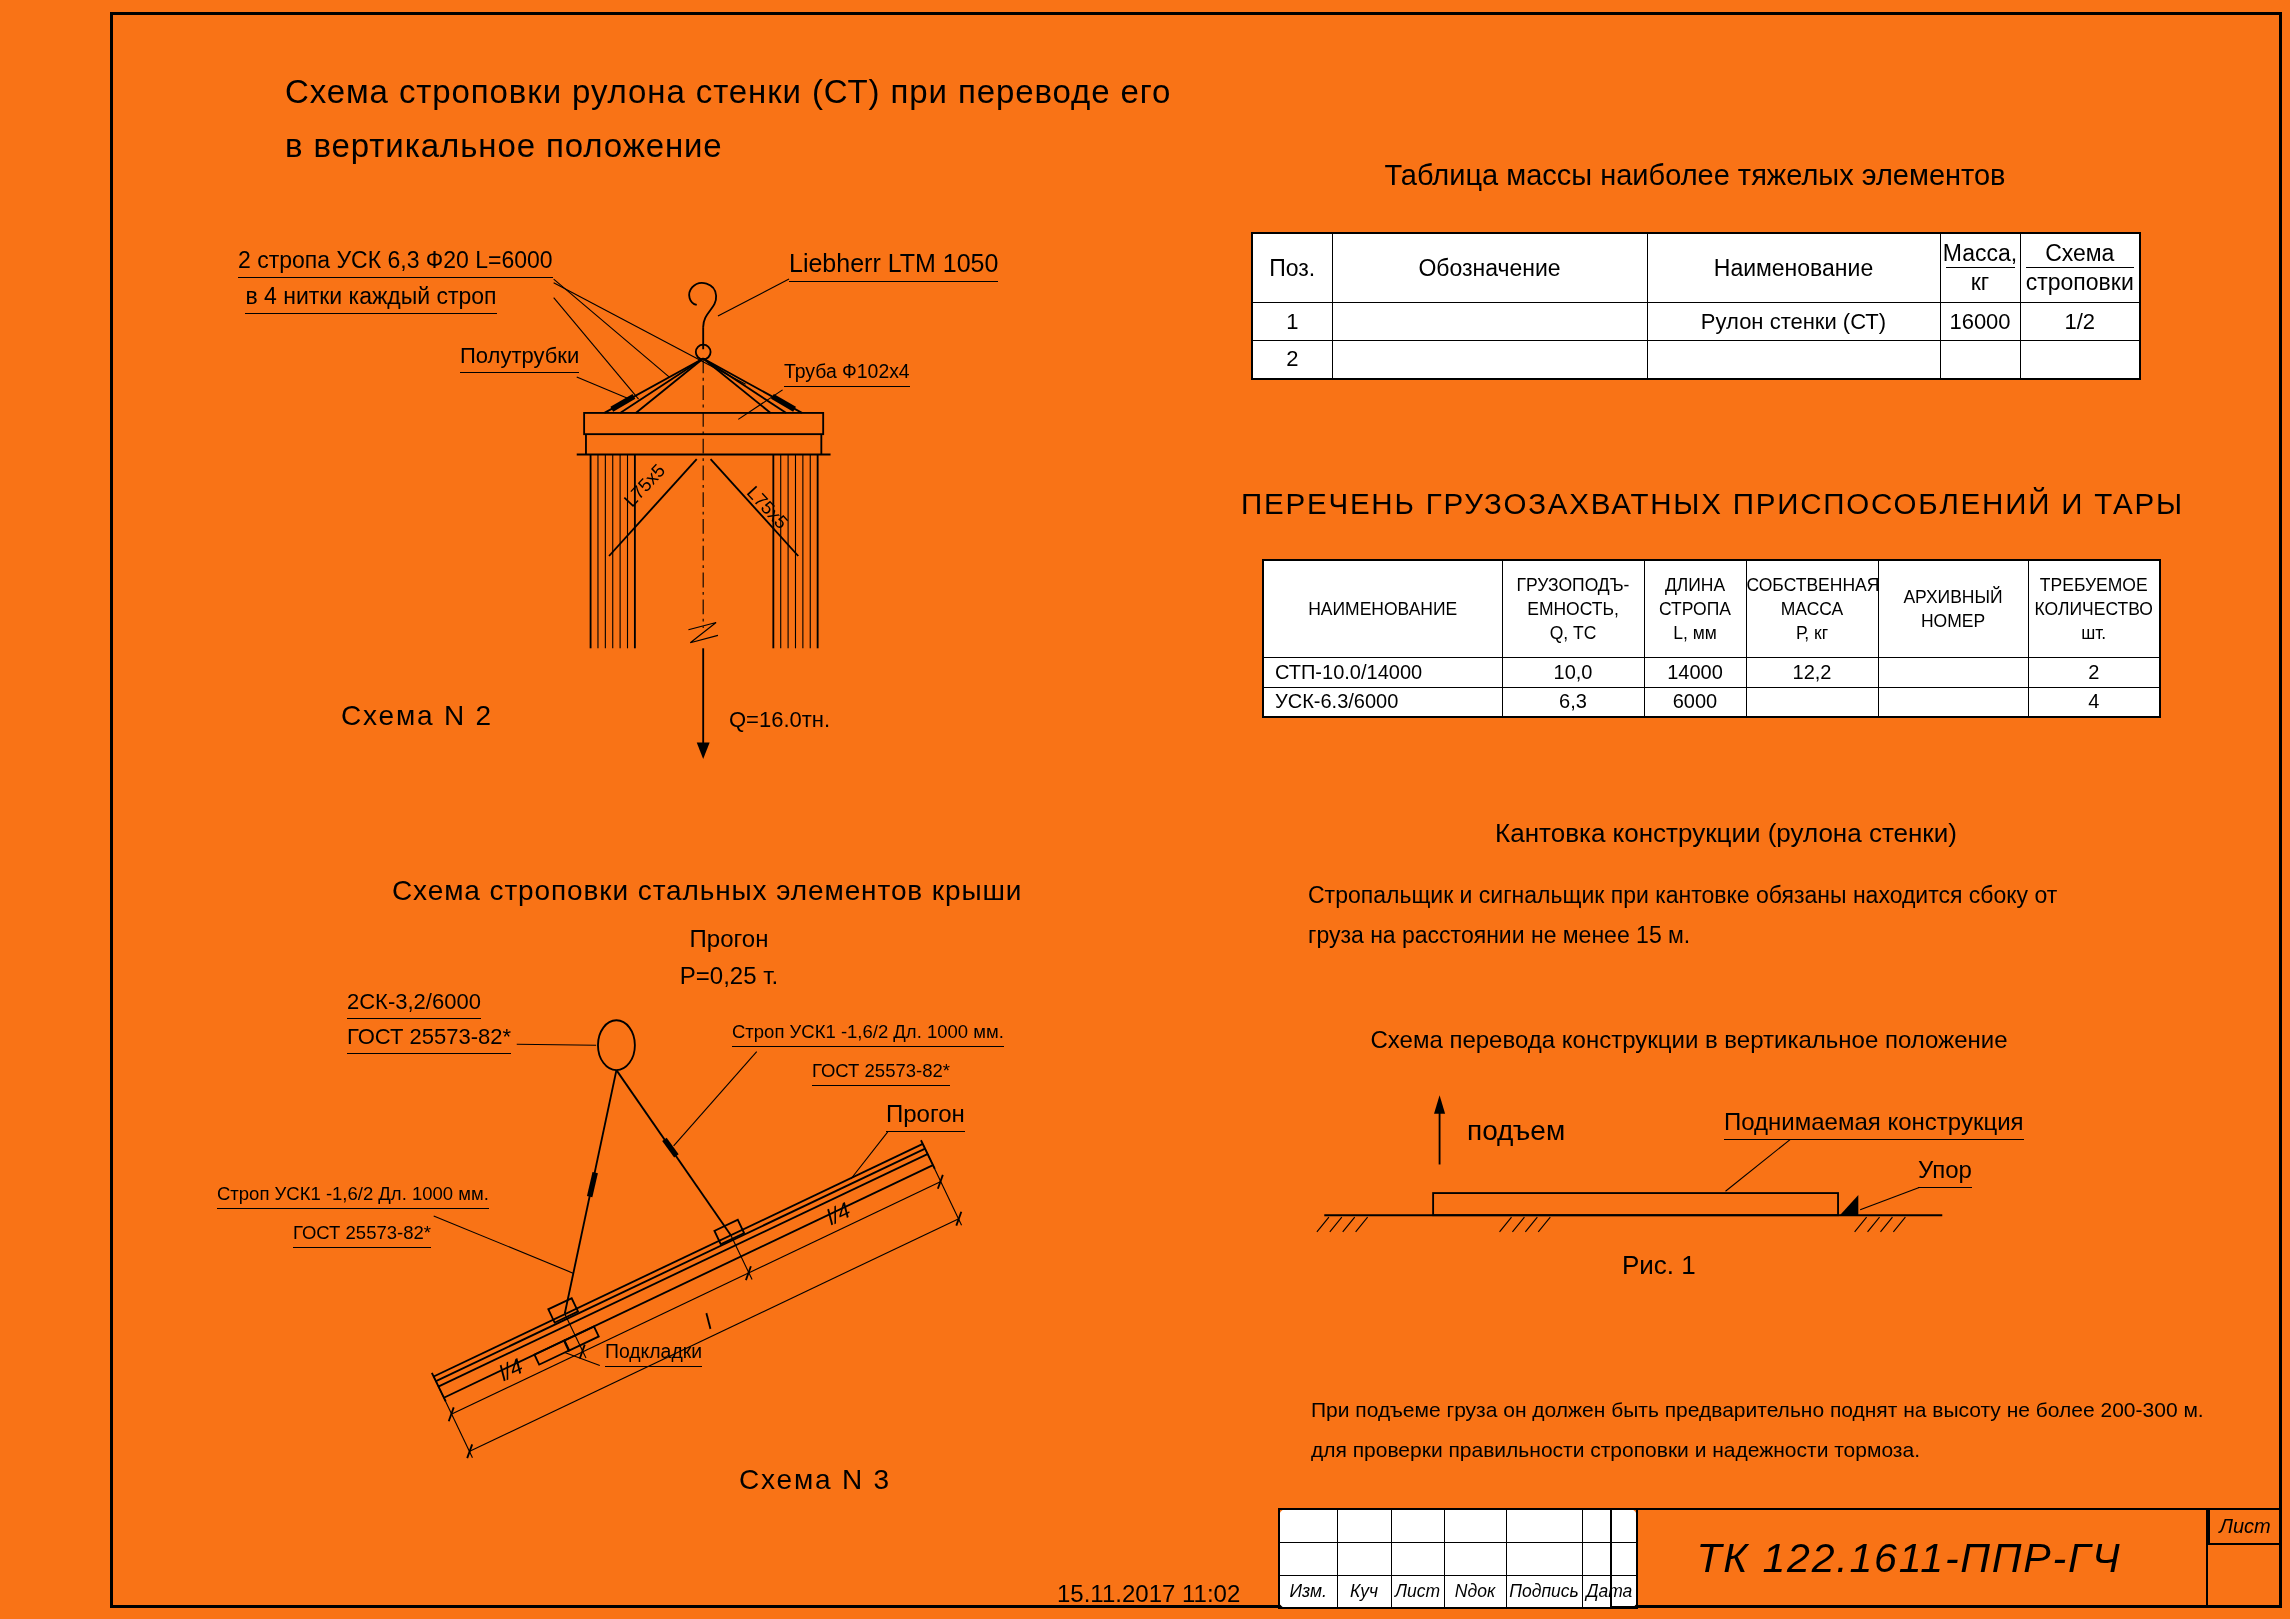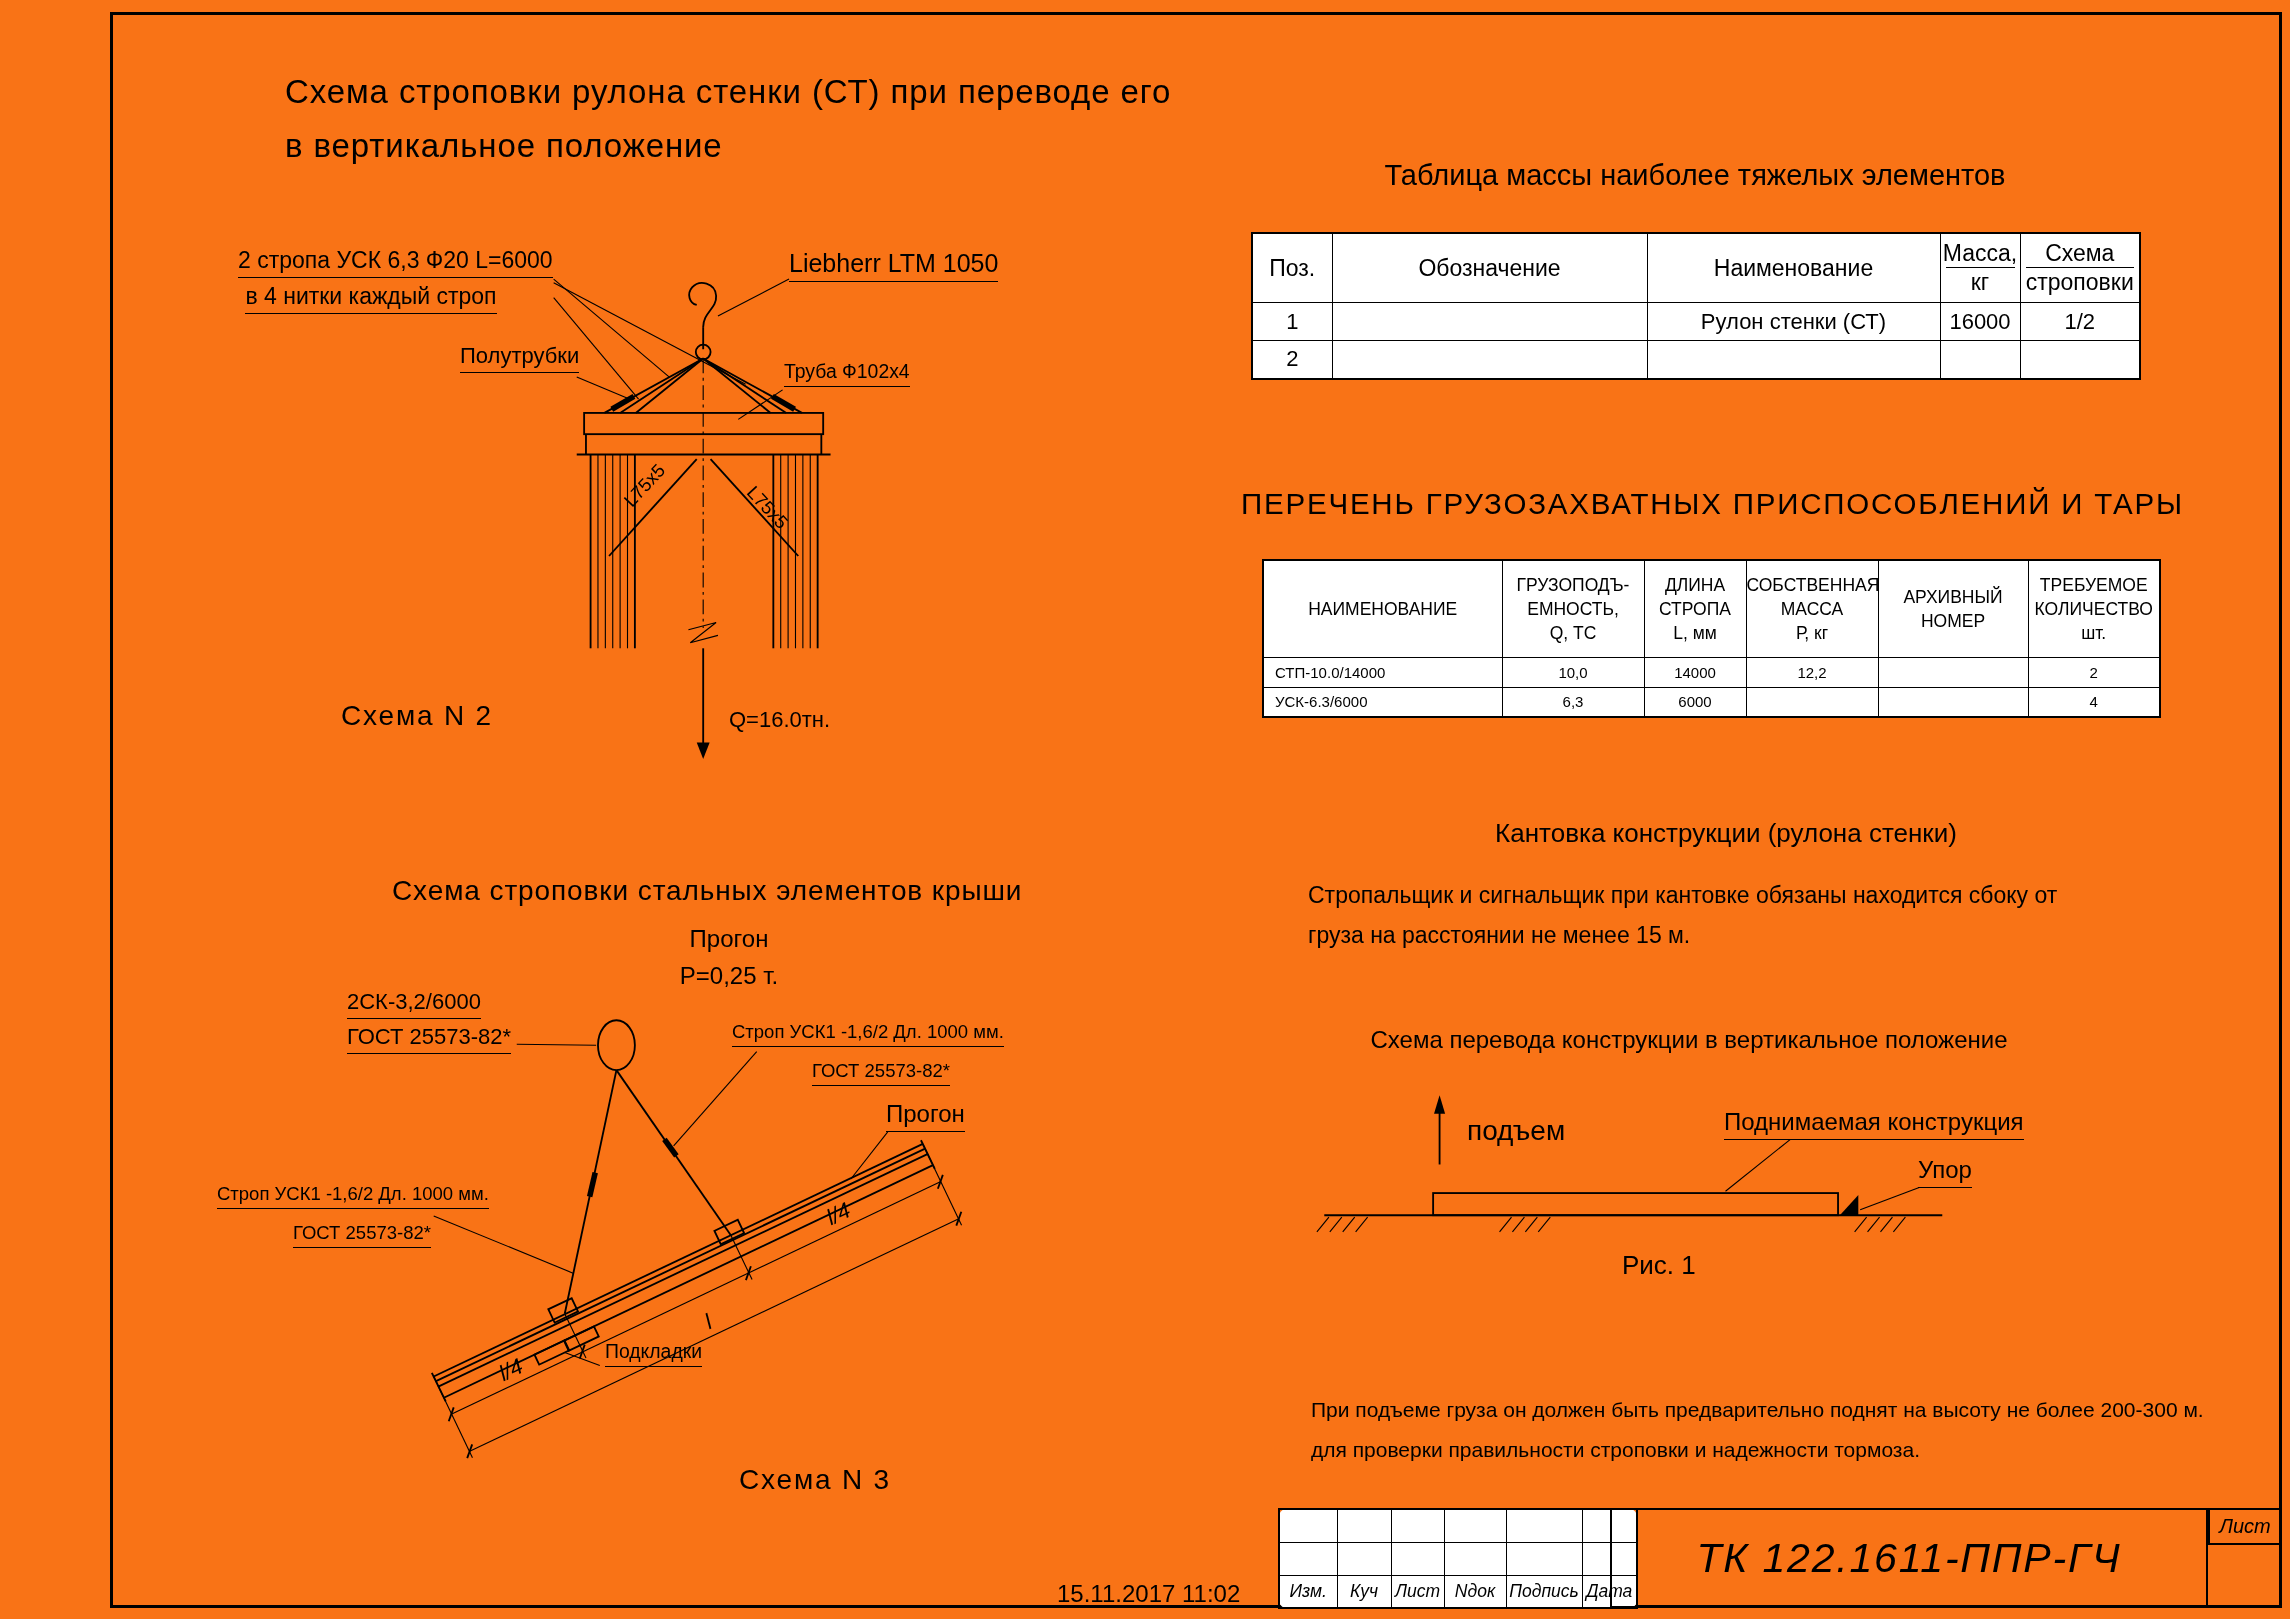--- a/index.html
+++ b/index.html
@@ -17,21 +17,21 @@
   th,td { border:1.8px solid #000; text-align:center; vertical-align:middle; font-weight:normal; }
   .mass-table { border:2.8px solid #000; font-size:22px; }
   .mass-table th { font-size:23px; height:58px; }
   .mass-table td { height:38px; }
   .split { padding:5px; }
   .split > div { height:29px; display:flex; align-items:center; justify-content:center; }
   .split > div:first-child { border-bottom:1.8px solid #000; }
 
   .equip-table { border:2.8px solid #000; }
   .equip-table th { font-size:17.5px; height:97px; white-space:pre-line; line-height:24px; }
-  .equip-table td { font-size:15px; height:30px; }
+  .equip-table td { font-size:20px; height:30px; }
   .equip-table td.name { text-align:left; padding-left:11px; }
 
   .para { position:absolute; font-size:23px; line-height:40px; white-space:nowrap; }
   .note { position:absolute; font-size:21px; line-height:40px; white-space:nowrap; }
 
   .rev-table { border:2.8px solid #000; font-size:17.5px; font-style:italic; }
   .rev-table td { height:33px; }
   .doc-cell { position:absolute; border:2.8px solid #000; display:flex; align-items:center; justify-content:center;
               font-style:italic; font-size:41px; letter-spacing:1.8px; }
   .sheet-label-cell { position:absolute; border:2.8px solid #000; display:flex; align-items:center; justify-content:center;

